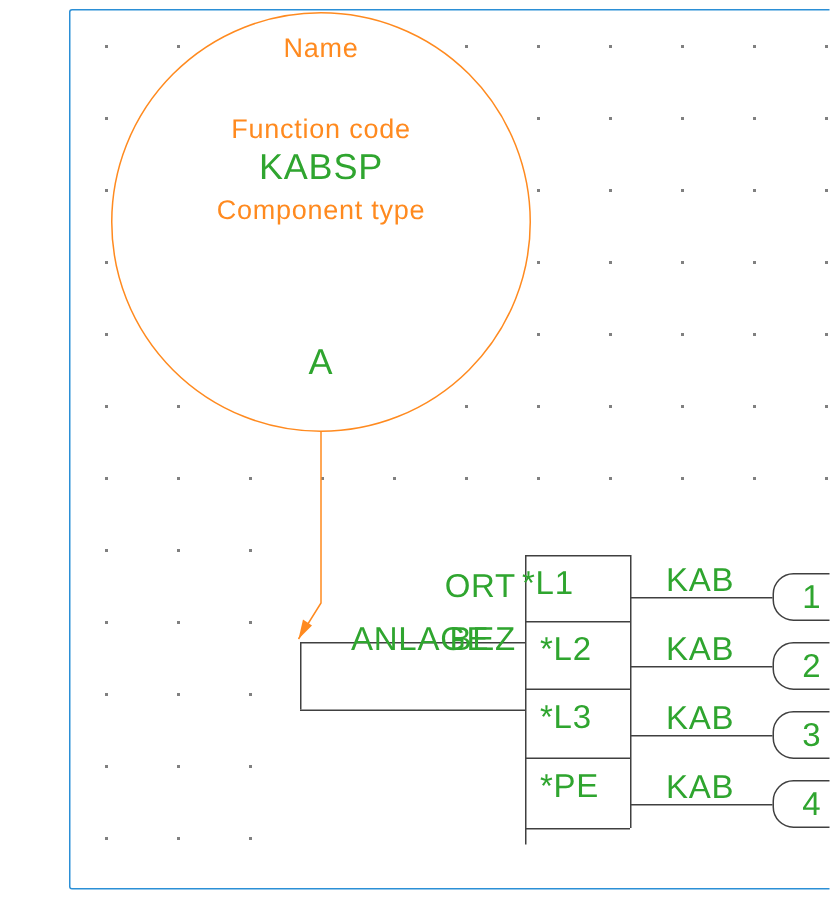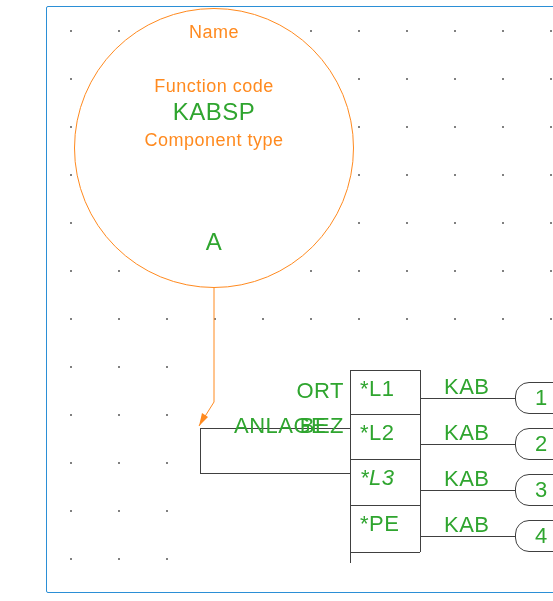--- a/index.html
+++ b/index.html
@@ -200,31 +200,31 @@
 
   <div class="vline" style="left:310px; top:370px; height:193px;"></div>
 
   <div id="pins">
       <div class="hline" style="left: 310px; top: 370px; width: 70px;"></div>
       <div class="hline" style="left: 310px; top: 414px; width: 70px;"></div>
       <div class="hline" style="left: 310px; top: 459px; width: 70px;"></div>
       <div class="hline" style="left: 310px; top: 505px; width: 70px;"></div>
       <div class="hline" style="left: 310px; top: 552px; width: 70px;"></div>
       <div class="vline" style="left: 380px; top: 370px; height: 182px;"></div>
-      <div class="lbl green pin-lbl" style="left: 320px; top: 376px;">*L1</div>
+      <div class="lbl green pin-lbl" style="left: 308px; top: 376px;">*L1</div>
       <div class="hline" style="left: 380px; top: 398px; width: 95px;"></div>
       <div class="lbl green pin-lbl" style="left: 404px; top: 374px;">KAB</div>
       <div class="pin-rect" style="left: 475px; top: 382px; width: 52px; height: 32px;"></div>
       <div class="pin-num" style="left: 475px; top: 385px; width: 52px;">1</div>
       <div class="lbl green pin-lbl" style="left: 320px; top: 420px;">*L2</div>
       <div class="hline" style="left: 380px; top: 444px; width: 95px;"></div>
       <div class="lbl green pin-lbl" style="left: 404px; top: 420px;">KAB</div>
       <div class="pin-rect" style="left: 475px; top: 428px; width: 52px; height: 32px;"></div>
       <div class="pin-num" style="left: 475px; top: 431px; width: 52px;">2</div>
-      <div class="lbl green pin-lbl" style="left: 320px; top: 465px; font-style: italic;">*L3</div>
+      <div class="lbl green pin-lbl" style="left: 320px; top: 465px;">*L3</div>
       <div class="hline" style="left: 380px; top: 490px; width: 95px;"></div>
       <div class="lbl green pin-lbl" style="left: 404px; top: 466px;">KAB</div>
       <div class="pin-rect" style="left: 475px; top: 474px; width: 52px; height: 32px;"></div>
       <div class="pin-num" style="left: 475px; top: 477px; width: 52px;">3</div>
       <div class="lbl green pin-lbl" style="left: 320px; top: 511px;">*PE</div>
       <div class="hline" style="left: 380px; top: 536px; width: 95px;"></div>
       <div class="lbl green pin-lbl" style="left: 404px; top: 512px;">KAB</div>
       <div class="pin-rect" style="left: 475px; top: 520px; width: 52px; height: 32px;"></div>
       <div class="pin-num" style="left: 475px; top: 523px; width: 52px;">4</div>
     </div>

